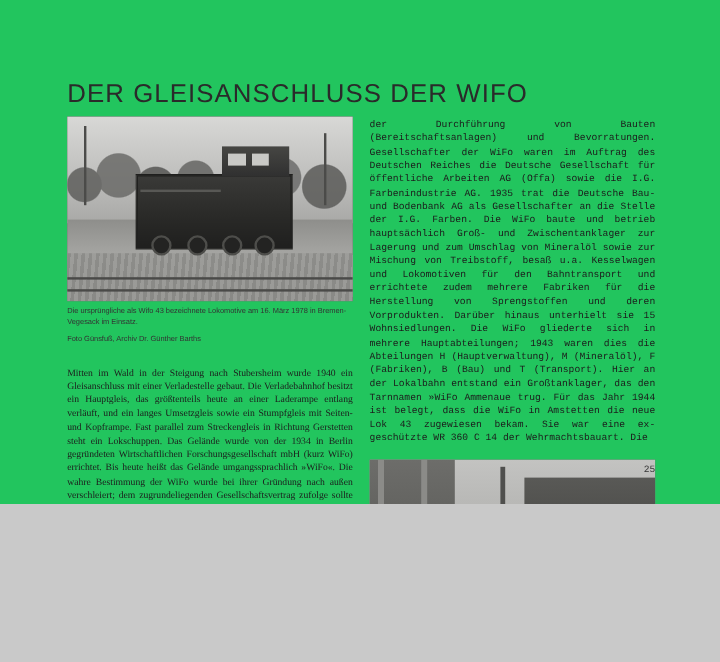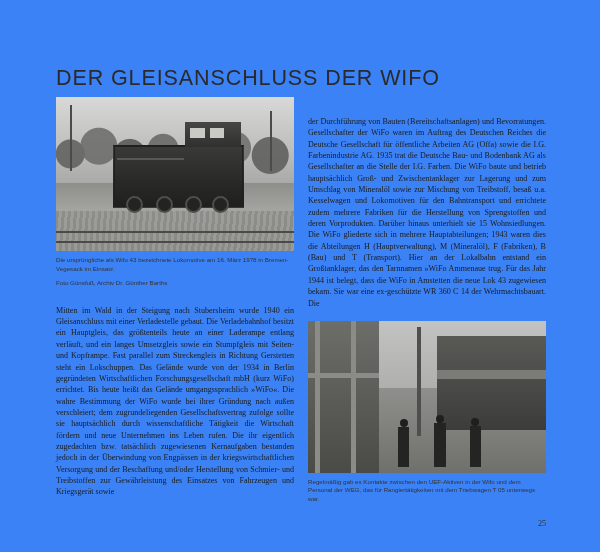--- a/index.html
+++ b/index.html
@@ -3,22 +3,22 @@
 <meta charset="utf-8">
 <style>
   html, body {
     margin: 0;
     padding: 0;
     background: #c9c9c9;
   }
   .page {
     position: relative;
     width: 600px;
-    height: 552px;
-    background: #3b82f6;
+    height: 420px;
+    background: #22c55e;
     overflow: hidden;
     font-family: "Liberation Serif", serif;
     color: #1a1a1a;
     box-sizing: border-box;
   }
   .title {
     position: absolute;
     left: 56px;
     top: 52px;
     width: 500px;
@@ -65,26 +65,26 @@
     margin-top: 6px;
   }
   .body-text {
     font-size: 8.05px;
     line-height: 11.35px;
     text-align: justify;
     color: #1c1c1c;
     hyphens: auto;
   }
   .left-body { margin-top: 17px; }
-  .right-body { margin-top: 17px; }
+  .right-body { margin-top: 0px; font-family: Liberation Mono, monospace; }
   .page-number {
     position: absolute;
     right: 54px;
     bottom: 24px;
-    font-family: Liberation Serif, serif;
+    font-family: Liberation Mono, monospace;
     font-size: 8px;
     color: #333;
   }
 
   
   .ph1-sky {
     position: absolute; left: 0; top: 0; width: 100%; height: 58%;
     background: linear-gradient(#d8d8d6, #bdbdbb 60%, #a8a8a6);
   }
   .ph1-trees {

